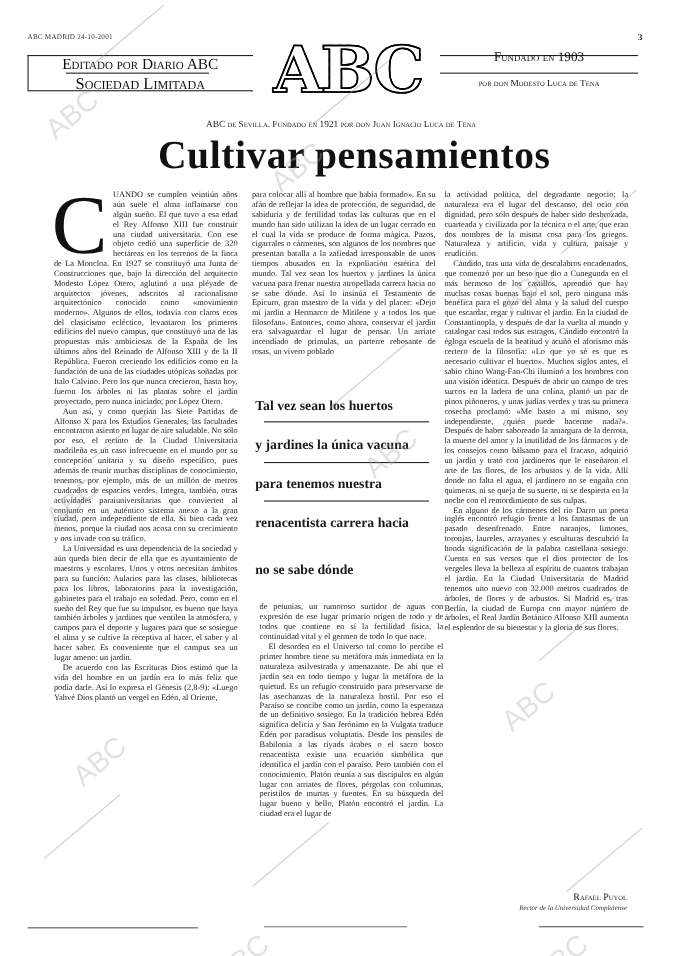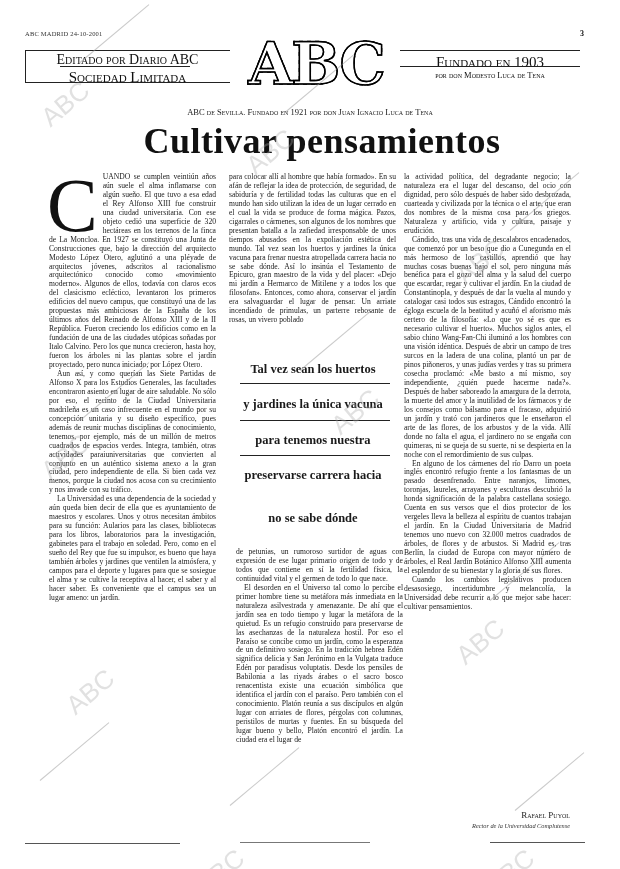--- a/index.html
+++ b/index.html
@@ -15,21 +15,21 @@
   .subhead { left: 60px; top: 107px; width: 500px; text-align: center; font-family: "Liberation Serif", serif; font-variant: small-caps; font-size: 8.5px; color: #222; }
   .title { left: 52px; top: 120px; width: 540px; text-align: center; font-family: "Liberation Serif", serif; font-weight: bold; font-size: 36px; letter-spacing: 0.5px; color: #111; }
   .col { position: absolute; font-family: "Liberation Serif", serif; font-size: 7.6px; line-height: 8.95px; text-align: justify; color: #1a1a1a; hyphens: auto; }
   .col p { margin: 0; text-indent: 8px; }
   .col p.noindent { text-indent: 0; }
   .col1 { left: 49px; top: 173px; width: 167px; }
   .col2 { left: 229px; top: 173px; width: 167px; }
   .col2b { left: 236px; top: 548px; width: 167px; }
   .col3 { left: 404px; top: 173px; width: 167px; }
   .dropcap { float: left; font-family: "Liberation Serif", serif; font-size: 76px; line-height: 60px; margin: 2px 5px 0 -2px; color: #111; }
-  .pull { position: absolute; left: 232px; width: 162px; text-align: center; font-family: "Liberation Serif", serif; font-weight: bold; font-size: 12.5px; color: #1a1a1a; }
+  .pull { position: absolute; left: 232px; width: 162px; text-align: left; font-family: "Liberation Serif", serif; font-weight: bold; font-size: 12.5px; color: #1a1a1a; }
   .pull-rule { position: absolute; left: 240px; width: 150px; height: 1px; background: #222; }
   .sig-name { left: 470px; top: 810px; width: 100px; text-align: right; font-family: "Liberation Serif", serif; font-variant: small-caps; font-size: 9px; color: #222; }
   .sig-role { left: 400px; top: 822px; width: 170px; text-align: right; font-family: "Liberation Serif", serif; font-style: italic; font-size: 6.3px; color: #333; }
   .wm { position: absolute; font-family: "Liberation Sans", sans-serif; font-size: 26px; color: rgba(170,170,170,0.35); transform: rotate(-40deg); transform-origin: left bottom; white-space: nowrap; pointer-events: none; }
   .wm-line { position: absolute; height: 1px; background: rgba(150,150,150,0.5); transform-origin: left center; pointer-events: none; }
 </style>
 </head>
 <body>
 
 <div class="abs dateline">ABC MADRID 24-10-2001</div>
@@ -41,58 +41,58 @@
 <div class="masthead-line" style="left:25px; top:69px; width:205px; font-size:15px;">Sociedad Limitada</div>
 <div class="rule" style="left:25px; top:82px; width:205px;"></div>
 <div class="rule" style="left:25px; top:50px; width:1px; height:32px;"></div>
 
 <div class="abs logo">
   <div class="logo-text">ABC</div>
   <div class="logo-outline">ABC</div>
 </div>
 
 <div class="rule" style="left:400px; top:50px; width:180px;"></div>
-<div class="masthead-line" style="left:400px; top:54px; width:180px; font-size:15px;">Fundado en 1903</div>
+<div class="masthead-line" style="left:400px; top:44px; width:180px; font-size:12px;">Fundado en 1903</div>
 <div class="rule" style="left:400px; top:66px; width:180px;"></div>
 <div class="masthead-line" style="left:400px; top:70px; width:180px; font-size:8.5px;">por don Modesto Luca de Tena</div>
 
 <div class="abs subhead">ABC de Sevilla. Fundado en 1921 por don Juan Ignacio Luca de Tena</div>
 
 <h1 class="abs title" style="margin:0;">Cultivar pensamientos</h1>
 
 <div class="col col1">
   <span class="dropcap">C</span>
   <p class="noindent">UANDO se cumplen veintiún años aún suele el alma inflamarse con algún sueño. El que tuvo a esa edad el Rey Alfonso XIII fue construir una ciudad universitaria. Con ese objeto cedió una superficie de 320 hectáreas en los terrenos de la finca de La Moncloa. En 1927 se constituyó una Junta de Construcciones que, bajo la dirección del arquitecto Modesto López Otero, aglutinó a una pléyade de arquitectos jóvenes, adscritos al racionalismo arquitectónico conocido como «movimiento moderno». Algunos de ellos, todavía con claros ecos del clasicismo ecléctico, levantaron los primeros edificios del nuevo campus, que constituyó una de las propuestas más ambiciosas de la España de los últimos años del Reinado de Alfonso XIII y de la II República. Fueron creciendo los edificios como en la fundación de una de las ciudades utópicas soñadas por Italo Calvino. Pero los que nunca crecieron, hasta hoy, fueron los árboles ni las plantas sobre el jardín proyectado, pero nunca iniciado, por López Otero.</p>
   <p>Aun así, y como querían las Siete Partidas de Alfonso X para los Estudios Generales, las facultades encontraron asiento en lugar de aire saludable. No sólo por eso, el recinto de la Ciudad Universitaria madrileña es un caso infrecuente en el mundo por su concepción unitaria y su diseño específico, pues además de reunir muchas disciplinas de conocimiento, tenemos, por ejemplo, más de un millón de metros cuadrados de espacios verdes. Integra, también, otras actividades paraiuniversitarias que convierten al conjunto en un auténtico sistema anexo a la gran ciudad, pero independiente de ella. Si bien cada vez menos, porque la ciudad nos acosa con su crecimiento y nos invade con su tráfico.</p>
   <p>La Universidad es una dependencia de la sociedad y aún queda bien decir de ella que es ayuntamiento de maestros y escolares. Unos y otros necesitan ámbitos para su función: Aularios para las clases, bibliotecas para los libros, laboratorios para la investigación, gabinetes para el trabajo en soledad. Pero, como en el sueño del Rey que fue su impulsor, es bueno que haya también árboles y jardines que ventilen la atmósfera, y campos para el deporte y lugares para que se sosiegue el alma y se cultive la receptiva al hacer, el saber y al hacer saber. Es conveniente que el campus sea un lugar ameno: un jardín.</p>
+  <p>De acuerdo con las Escrituras Dios estimó que la vida del hombre en un jardín era lo más feliz que podía darle. Así lo expresa el Génesis (2,8-9): «Luego Yahvé Dios plantó un vergel en Edén, al Oriente,</p>
 </div>
 
 <div class="col col2">
   <p class="noindent">para colocar allí al hombre que había formado». En su afán de reflejar la idea de protección, de seguridad, de sabiduría y de fertilidad todas las culturas que en el mundo han sido utilizan la idea de un lugar cerrado en el cual la vida se produce de forma mágica. Pazos, cigarrales o cármenes, son algunos de los nombres que presentan batalla a la zafiedad irresponsable de unos tiempos abusados en la expoliación estética del mundo. Tal vez sean los huertos y jardines la única vacuna para frenar nuestra atropellada carrera hacia no se sabe dónde. Así lo insinúa el Testamento de Epicuro, gran maestro de la vida y del placer: «Dejo mi jardín a Hermarco de Mitilene y a todos los que filosofan». Entonces, como ahora, conservar el jardín era salvaguardar el lugar de pensar. Un arriate incendiado de primulas, un parterre rebosante de rosas, un vivero poblado</p>
 </div>
 
 <div class="pull" style="top:362px;">Tal vez sean los huertos</div>
 <div class="pull-rule" style="top:383px;"></div>
 <div class="pull" style="top:397px;">y jardines la única vacuna</div>
 <div class="pull-rule" style="top:420px;"></div>
 <div class="pull" style="top:433px;">para tenemos nuestra</div>
 <div class="pull-rule" style="top:455px;"></div>
-<div class="pull" style="top:468px;">preservarse carrera hacia</div>
+<div class="pull" style="top:468px;">renacentista carrera hacia</div>
 <div class="pull" style="top:511px;">no se sabe dónde</div>
 
 <div class="col col2b">
   <p class="noindent">de petunias, un rumoroso surtidor de aguas con expresión de ese lugar primario origen de todo y de todos que contiene en sí la fertilidad física, la continuidad vital y el germen de todo lo que nace.</p>
   <p>El desorden en el Universo tal como lo percibe el primer hombre tiene su metáfora más inmediata en la naturaleza asilvestrada y amenazante. De ahí que el jardín sea en todo tiempo y lugar la metáfora de la quietud. Es un refugio construido para preservarse de las asechanzas de la naturaleza hostil. Por eso el Paraíso se concibe como un jardín, como la esperanza de un definitivo sosiego. En la tradición hebrea Edén significa delicia y San Jerónimo en la Vulgata traduce Edén por paradisus voluptatis. Desde los pensiles de Babilonia a las riyads árabes o el sacro bosco renacentista existe una ecuación simbólica que identifica el jardín con el paraíso. Pero también con el conocimiento. Platón reunía a sus discípulos en algún lugar con arriates de flores, pérgolas con columnas, peristilos de murtas y fuentes. En su búsqueda del lugar bueno y bello, Platón encontró el jardín. La ciudad era el lugar de</p>
 </div>
 
 <div class="col col3">
   <p class="noindent">la actividad política, del degradante negocio; la naturaleza era el lugar del descanso, del ocio con dignidad, pero sólo después de haber sido desbrozada, cuarteada y civilizada por la técnica o el arte, que eran dos nombres de la misma cosa para los griegos. Naturaleza y artificio, vida y cultura, paisaje y erudición.</p>
   <p>Cándido, tras una vida de descalabros encadenados, que comenzó por un beso que dio a Cunegunda en el más hermoso de los castillos, aprendió que hay muchas cosas buenas bajo el sol, pero ninguna más benéfica para el gozo del alma y la salud del cuerpo que escardar, regar y cultivar el jardín. En la ciudad de Constantinopla, y después de dar la vuelta al mundo y catalogar casi todos sus estragos, Cándido encontró la égloga escuela de la beatitud y acuñó el aforismo más certero de la filosofía: «Lo que yo sé es que es necesario cultivar el huerto». Muchos siglos antes, el sabio chino Wang-Fan-Chi iluminó a los hombres con una visión idéntica. Después de abrir un campo de tres surcos en la ladera de una colina, plantó un par de pinos piñoneros, y unas judías verdes y tras su primera cosecha proclamó: «Me basto a mí mismo, soy independiente, ¿quién puede hacerme nada?». Después de haber saboreado la amargura de la derrota, la muerte del amor y la inutilidad de los fármacos y de los consejos como bálsamo para el fracaso, adquirió un jardín y trató con jardineros que le enseñaron el arte de las flores, de los arbustos y de la vida. Allí donde no falta el agua, el jardinero no se engaña con quimeras, ni se queja de su suerte, ni se despierta en la noche con el remordimiento de sus culpas.</p>
   <p>En alguno de los cármenes del río Darro un poeta inglés encontró refugio frente a los fantasmas de un pasado desenfrenado. Entre naranjos, limones, toronjas, laureles, arrayanes y esculturas descubrió la honda significación de la palabra castellana sosiego. Cuenta en sus versos que el dios protector de los vergeles lleva la belleza al espíritu de cuantos trabajan el jardín. En la Ciudad Universitaria de Madrid tenemos uno nuevo con 32.000 metros cuadrados de árboles, de flores y de arbustos. Si Madrid es, tras Berlín, la ciudad de Europa con mayor número de árboles, el Real Jardín Botánico Alfonso XIII aumenta el esplendor de su bienestar y la gloria de sus flores.</p>
-  <p>Cuando los cambios legislativos producen desasosiego, incertidumbre y melancolía, la Universidad debe recurrir a lo que mejor sabe hacer: cultivar pensamientos.</p>
 </div>
 
 <div class="abs sig-name">Rafael Puyol</div>
 <div class="abs sig-role">Rector de la Universidad Complutense</div>
 
 <div class="rule" style="left:25px; top:843px; width:155px; background:#555;"></div>
 <div class="rule" style="left:240px; top:842px; width:130px; background:#777;"></div>
 <div class="rule" style="left:490px; top:842px; width:95px; background:#555;"></div>
 
 <div class="wm-line" style="left:80px; top:62px; width:90px; transform:rotate(-40deg);"></div>

